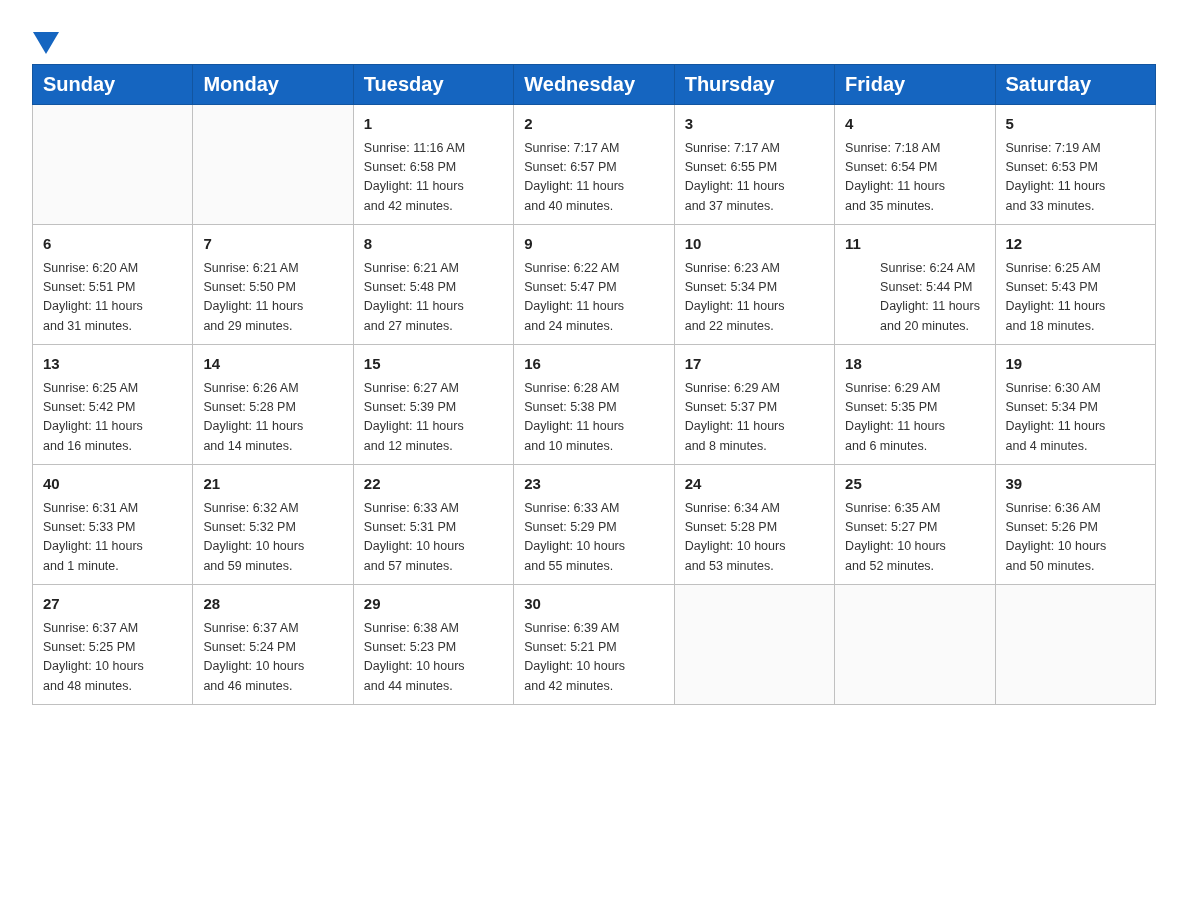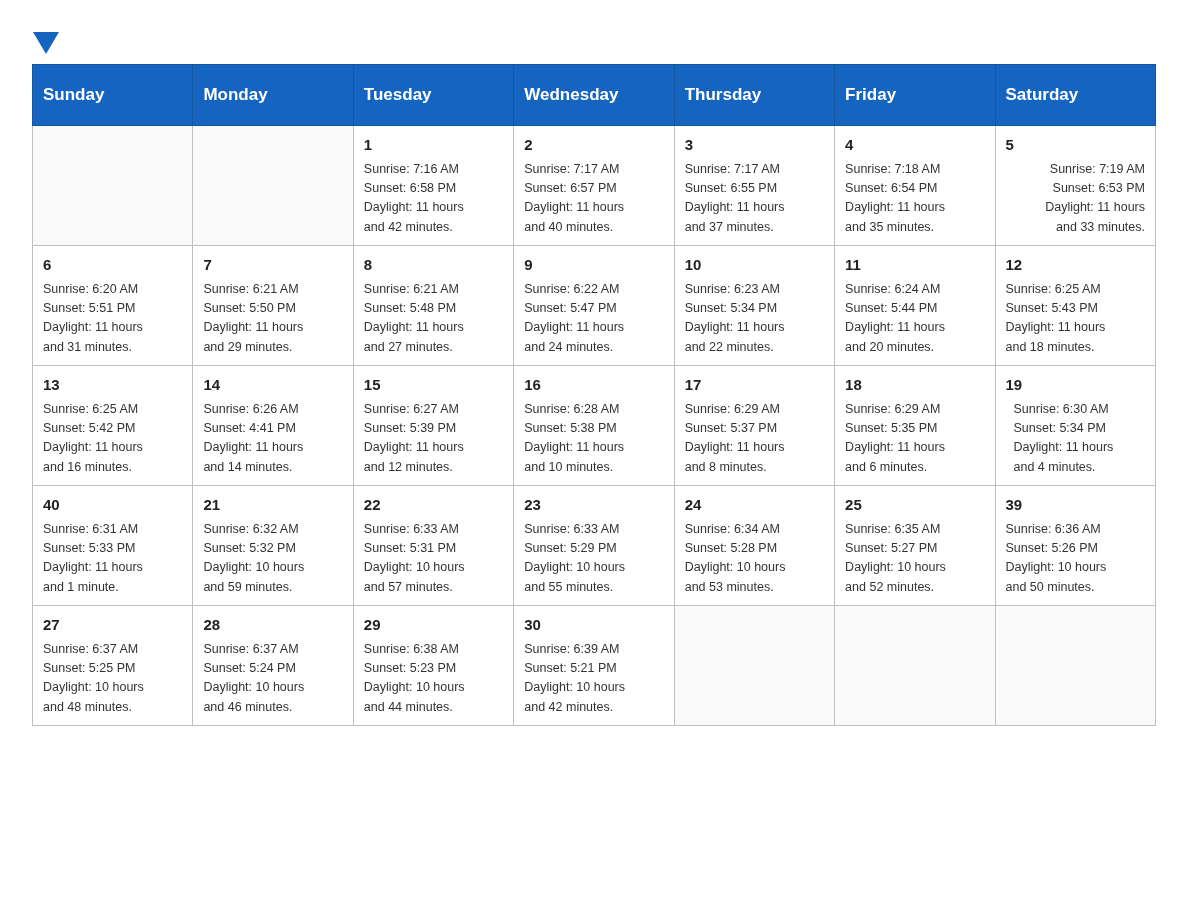--- a/index.html
+++ b/index.html
@@ -31,23 +31,23 @@
       margin-top: 4px;
     }
     .calendar-table {
       width: 100%;
       border-collapse: collapse;
       margin-top: 16px;
     }
     .calendar-table thead tr th {
       background: #1565c0;
       color: #fff;
-      font-size: 17px;
+      font-size: 20px;
       font-weight: 600;
-      padding: 20px 10px;
+      padding: 8px 10px;
       text-align: left;
       border: 1px solid #1255a0;
     }
     .calendar-table tbody tr td {
       vertical-align: top;
       border: 1px solid #c0c0c0;
       padding: 8px 10px;
       width: calc(100% / 7);
       min-height: 100px;
       font-size: 13px;
@@ -107,21 +107,21 @@
         <th>Friday</th>
         <th>Saturday</th>
       </tr>
   </thead>
   <tbody id="calendar-body">
   <tr>
         <td class="empty"></td>
         <td class="empty"></td>
         <td>
           <span class="day-num">1</span>
-          <div class="day-info" style="white-space: pre-line;">Sunrise: 7:16 AM
+          <div class="day-info" style="white-space: pre-line;">Sunrise: 11:16 AM
 Sunset: 6:58 PM
 Daylight: 11 hours
 and 42 minutes.</div>
         </td>
         <td>
           <span class="day-num">2</span>
           <div class="day-info" style="white-space: pre-line;">Sunrise: 7:17 AM
 Sunset: 6:57 PM
 Daylight: 11 hours
 and 40 minutes.</div>
@@ -135,21 +135,21 @@
         </td>
         <td>
           <span class="day-num">4</span>
           <div class="day-info" style="white-space: pre-line;">Sunrise: 7:18 AM
 Sunset: 6:54 PM
 Daylight: 11 hours
 and 35 minutes.</div>
         </td>
         <td>
           <span class="day-num">5</span>
-          <div class="day-info" style="white-space: pre-line; text-align: right;">Sunrise: 7:19 AM
+          <div class="day-info" style="white-space: pre-line;">Sunrise: 7:19 AM
 Sunset: 6:53 PM
 Daylight: 11 hours
 and 33 minutes.</div>
         </td>
       </tr>
       <tr>
         <td>
           <span class="day-num">6</span>
           <div class="day-info" style="white-space: pre-line;">Sunrise: 6:20 AM
 Sunset: 5:51 PM
@@ -179,21 +179,21 @@
         </td>
         <td>
           <span class="day-num">10</span>
           <div class="day-info" style="white-space: pre-line;">Sunrise: 6:23 AM
 Sunset: 5:34 PM
 Daylight: 11 hours
 and 22 minutes.</div>
         </td>
         <td>
           <span class="day-num">11</span>
-          <div class="day-info" style="white-space: pre-line;">Sunrise: 6:24 AM
+          <div class="day-info" style="white-space: pre-line; margin-left: 35px;">Sunrise: 6:24 AM
 Sunset: 5:44 PM
 Daylight: 11 hours
 and 20 minutes.</div>
         </td>
         <td>
           <span class="day-num">12</span>
           <div class="day-info" style="white-space: pre-line;">Sunrise: 6:25 AM
 Sunset: 5:43 PM
 Daylight: 11 hours
 and 18 minutes.</div>
@@ -203,21 +203,21 @@
         <td>
           <span class="day-num">13</span>
           <div class="day-info" style="white-space: pre-line;">Sunrise: 6:25 AM
 Sunset: 5:42 PM
 Daylight: 11 hours
 and 16 minutes.</div>
         </td>
         <td>
           <span class="day-num">14</span>
           <div class="day-info" style="white-space: pre-line;">Sunrise: 6:26 AM
-Sunset: 4:41 PM
+Sunset: 5:28 PM
 Daylight: 11 hours
 and 14 minutes.</div>
         </td>
         <td>
           <span class="day-num">15</span>
           <div class="day-info" style="white-space: pre-line;">Sunrise: 6:27 AM
 Sunset: 5:39 PM
 Daylight: 11 hours
 and 12 minutes.</div>
         </td>
@@ -237,21 +237,21 @@
         </td>
         <td>
           <span class="day-num">18</span>
           <div class="day-info" style="white-space: pre-line;">Sunrise: 6:29 AM
 Sunset: 5:35 PM
 Daylight: 11 hours
 and 6 minutes.</div>
         </td>
         <td>
           <span class="day-num">19</span>
-          <div class="day-info" style="white-space: pre-line; margin-left: 8px;">Sunrise: 6:30 AM
+          <div class="day-info" style="white-space: pre-line;">Sunrise: 6:30 AM
 Sunset: 5:34 PM
 Daylight: 11 hours
 and 4 minutes.</div>
         </td>
       </tr>
       <tr>
         <td>
           <span class="day-num">40</span>
           <div class="day-info" style="white-space: pre-line;">Sunrise: 6:31 AM
 Sunset: 5:33 PM

